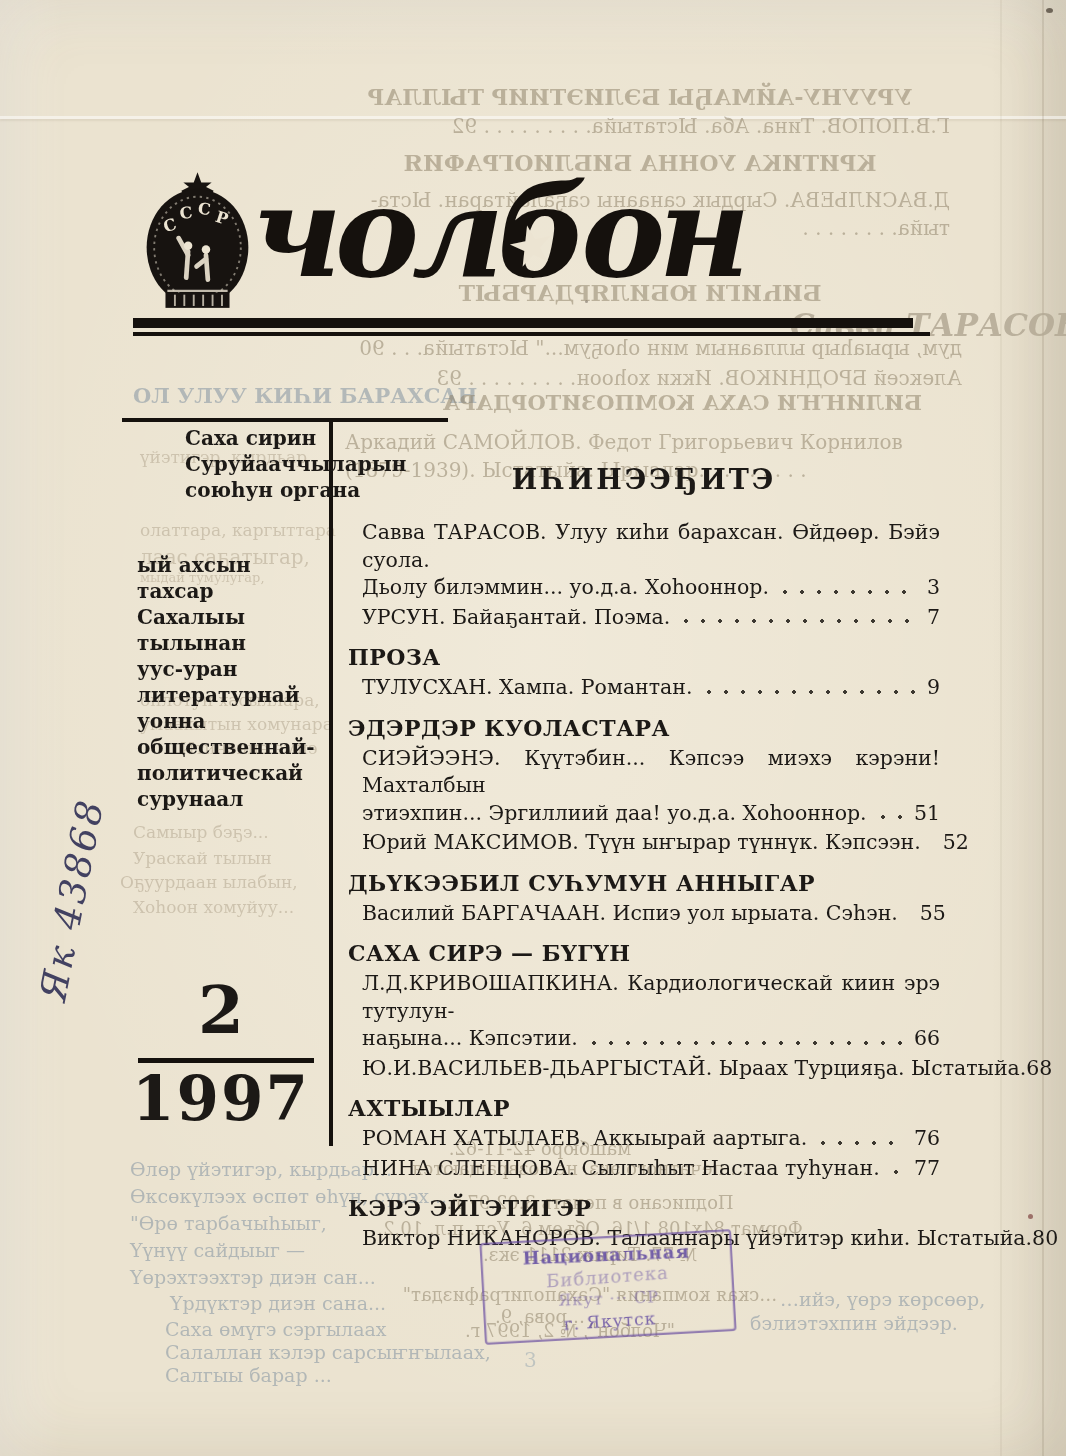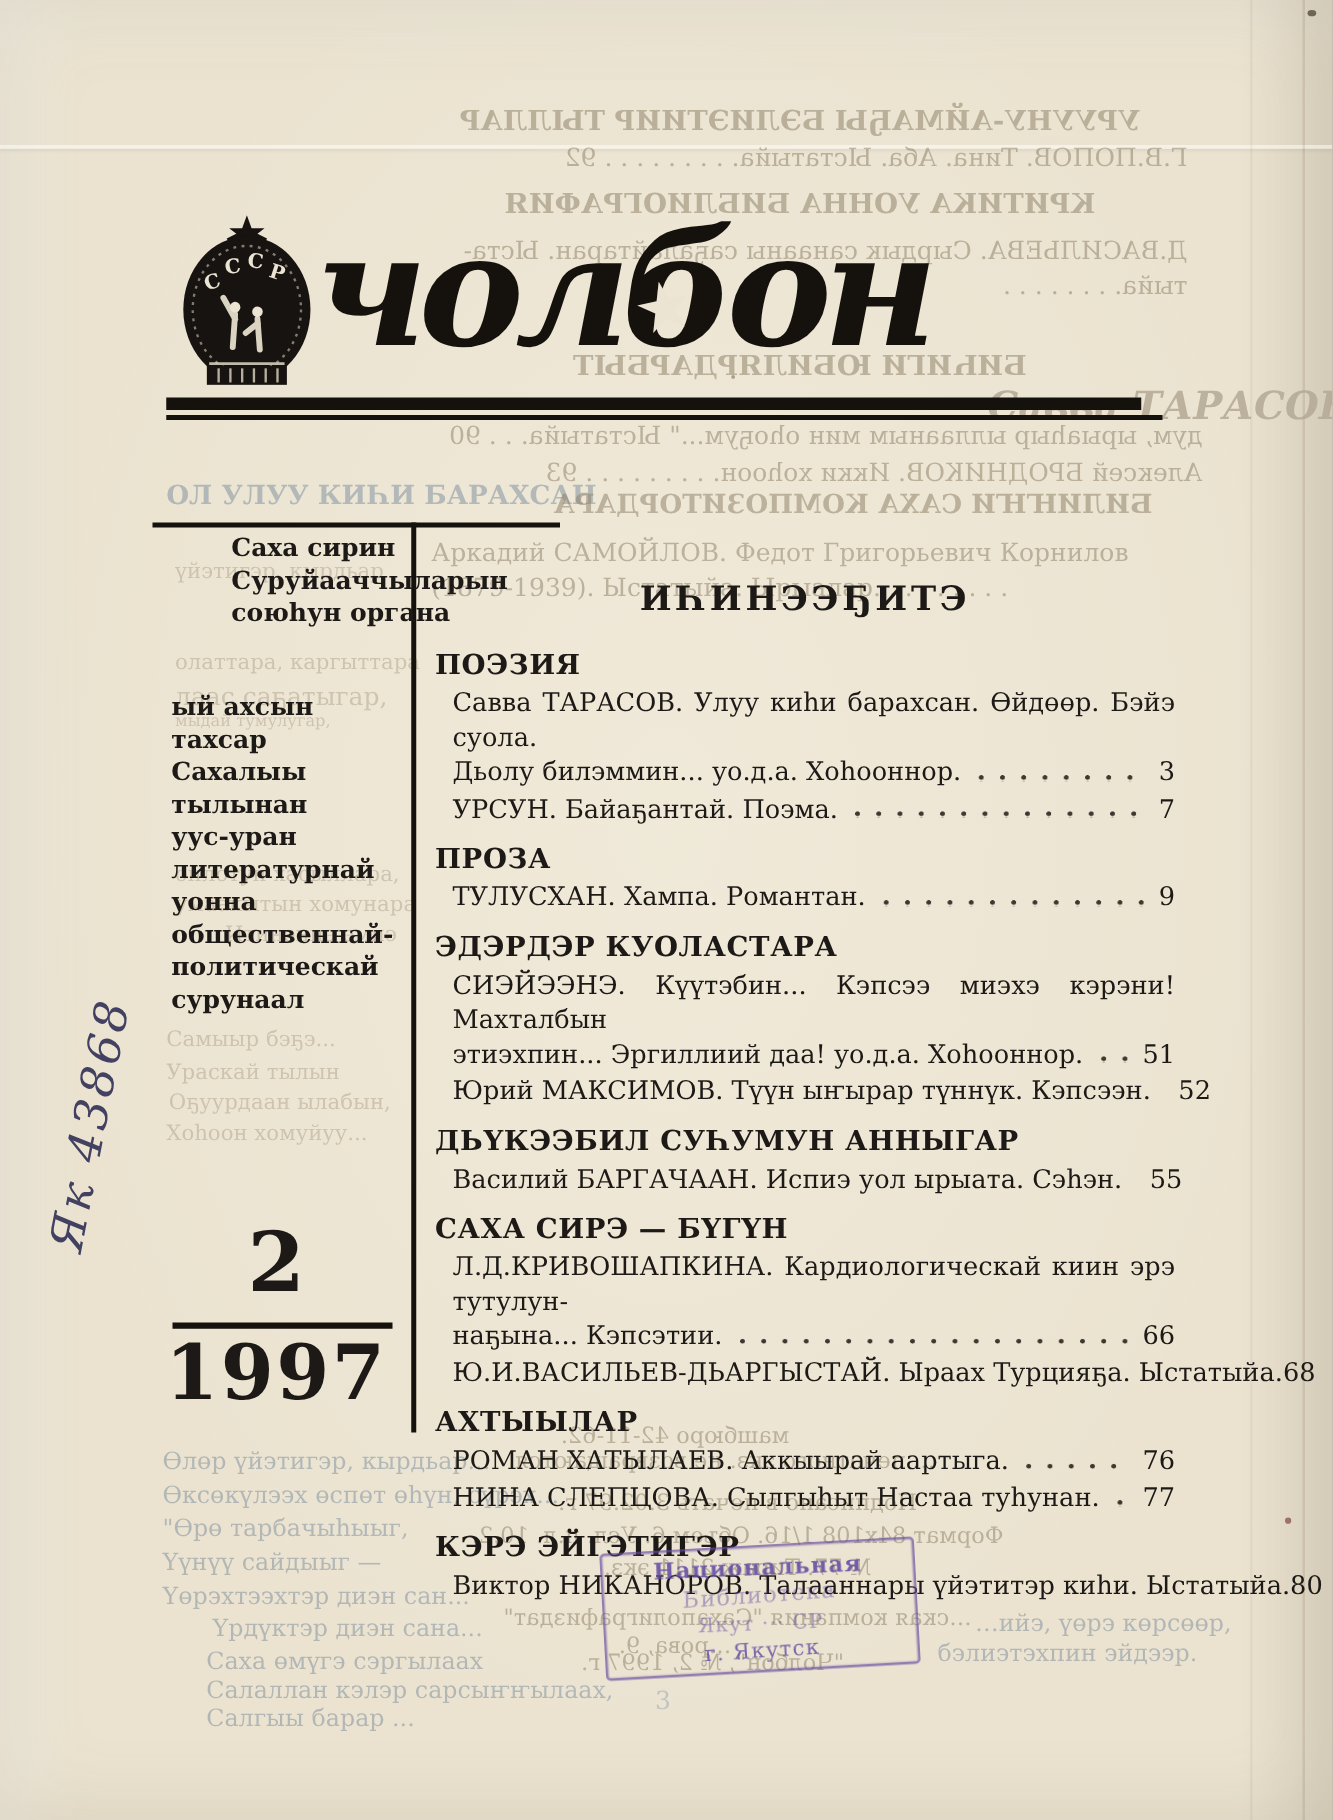--- a/index.html
+++ b/index.html
@@ -105,21 +105,21 @@
       <div class="ghost gc-tan" style="left: 345px; top: 458px; width: 600px; font-size: 20px; text-align: left;">(1879-1939). Ыстатыйа. Ырыалар.  .  .  .  .  .  .  .  .</div>
       <div class="ghost gc-tan2" style="left: 140px; top: 447px; width: 190px; font-size: 17px; text-align: left;">үйэтигэр, кырдьар</div>
       <div class="ghost gc-tan2" style="left: 140px; top: 520px; width: 190px; font-size: 17px; text-align: left;">олаттара, каргыттара</div>
       <div class="ghost gc-tan2" style="left: 140px; top: 545px; width: 190px; font-size: 20px; text-align: left;">лаас саҕатыгар,</div>
       <div class="ghost gc-tan2" style="left: 140px; top: 570px; width: 190px; font-size: 13px; text-align: left;">мыдай тумулугар,</div>
       <div class="ghost gc-tan2" style="left: 140px; top: 690px; width: 190px; font-size: 17px; text-align: left;">оплотун хасыллара,</div>
       <div class="ghost gc-tan2" style="left: 140px; top: 714px; width: 190px; font-size: 17px; text-align: center;">умаакытын хомунара</div>
       <div class="ghost gc-tan2" style="left: 180px; top: 738px; width: 150px; font-size: 17px; text-align: left;">Итинэннэ эмиэ</div>
       <div class="ghost gc-tan2" style="left: 133px; top: 822px; width: 190px; font-size: 17px; text-align: left;">Самыыр бэҕэ...</div>
       <div class="ghost gc-tan2" style="left: 133px; top: 848px; width: 190px; font-size: 17px; text-align: left;">Ураскай тылын</div>
-      <div class="ghost gc-tan2" style="left: 135px; top: 872px; width: 190px; font-size: 17px; text-align: left;">Оҕуурдаан ылабын,</div>
+      <div class="ghost gc-tan2" style="left: 120px; top: 872px; width: 190px; font-size: 17px; text-align: left;">Оҕуурдаан ылабын,</div>
       <div class="ghost gc-tan2" style="left: 133px; top: 897px; width: 190px; font-size: 17px; text-align: left;">Хоһоон хомуйуу...</div>
       <div class="ghost gc-blue" style="left: 130px; top: 1158px; width: 330px; font-size: 19px; text-align: left;">Өлөр үйэтигэр, кырдьар...</div>
       <div class="ghost gc-blue" style="left: 130px; top: 1185px; width: 360px; font-size: 19px; text-align: left;">Өксөкүлээх өспөт өһүн, сүрэх...</div>
       <div class="ghost gc-blue" style="left: 130px; top: 1212px; width: 300px; font-size: 19px; text-align: left;">"Өрө тарбачыһыыг,</div>
       <div class="ghost gc-blue" style="left: 130px; top: 1239px; width: 300px; font-size: 19px; text-align: left;">Үүнүү сайдыыг —</div>
       <div class="ghost gc-blue" style="left: 130px; top: 1266px; width: 330px; font-size: 19px; text-align: left;">Үөрэхтээхтэр диэн сан...</div>
       <div class="ghost gc-blue" style="left: 130px; top: 1292px; width: 330px; font-size: 19px; text-align: left; margin-left: 40px;">Үрдүктэр диэн сана...</div>
       <div class="ghost gc-blue" style="left: 165px; top: 1318px; width: 330px; font-size: 19px; text-align: left;">Саха өмүгэ сэргылаах</div>
       <div class="ghost gc-blue" style="left: 165px; top: 1341px; width: 360px; font-size: 19px; text-align: left;">Салаллан кэлэр сарсыҥҥылаах,</div>
       <div class="ghost gc-blue" style="left: 165px; top: 1364px; width: 300px; font-size: 19px; text-align: left;">Салгыы барар ...</div>
@@ -186,21 +186,20 @@
       <div class="li-line">политическай</div>
       <div class="li-line">сурунаал</div>
     </div>
   <div class="issue-num">2</div>
   <div class="issue-rule"></div>
   <div class="issue-year">1997</div>
 
   <div class="toc">
     <div class="toc-title">ИҺИНЭЭҔИТЭ</div>
     <div id="toc-sections">
-        <div class="toc-heading">ПОЭЗИЯ</div>
         <div class="toc-entry">
           <div class="toc-line justify">Савва ТАРАСОВ. Улуу киһи барахсан. Өйдөөр. Бэйэ суола.</div>
           <div class="toc-lastline">
             <span class="toc-text">Дьолу билэммин... уо.д.а. Хоһооннор.</span>
             <span class="leader"></span>
             <span class="toc-page">3</span>
           </div>
         </div>
         <div class="toc-entry">
           <div class="toc-lastline">

